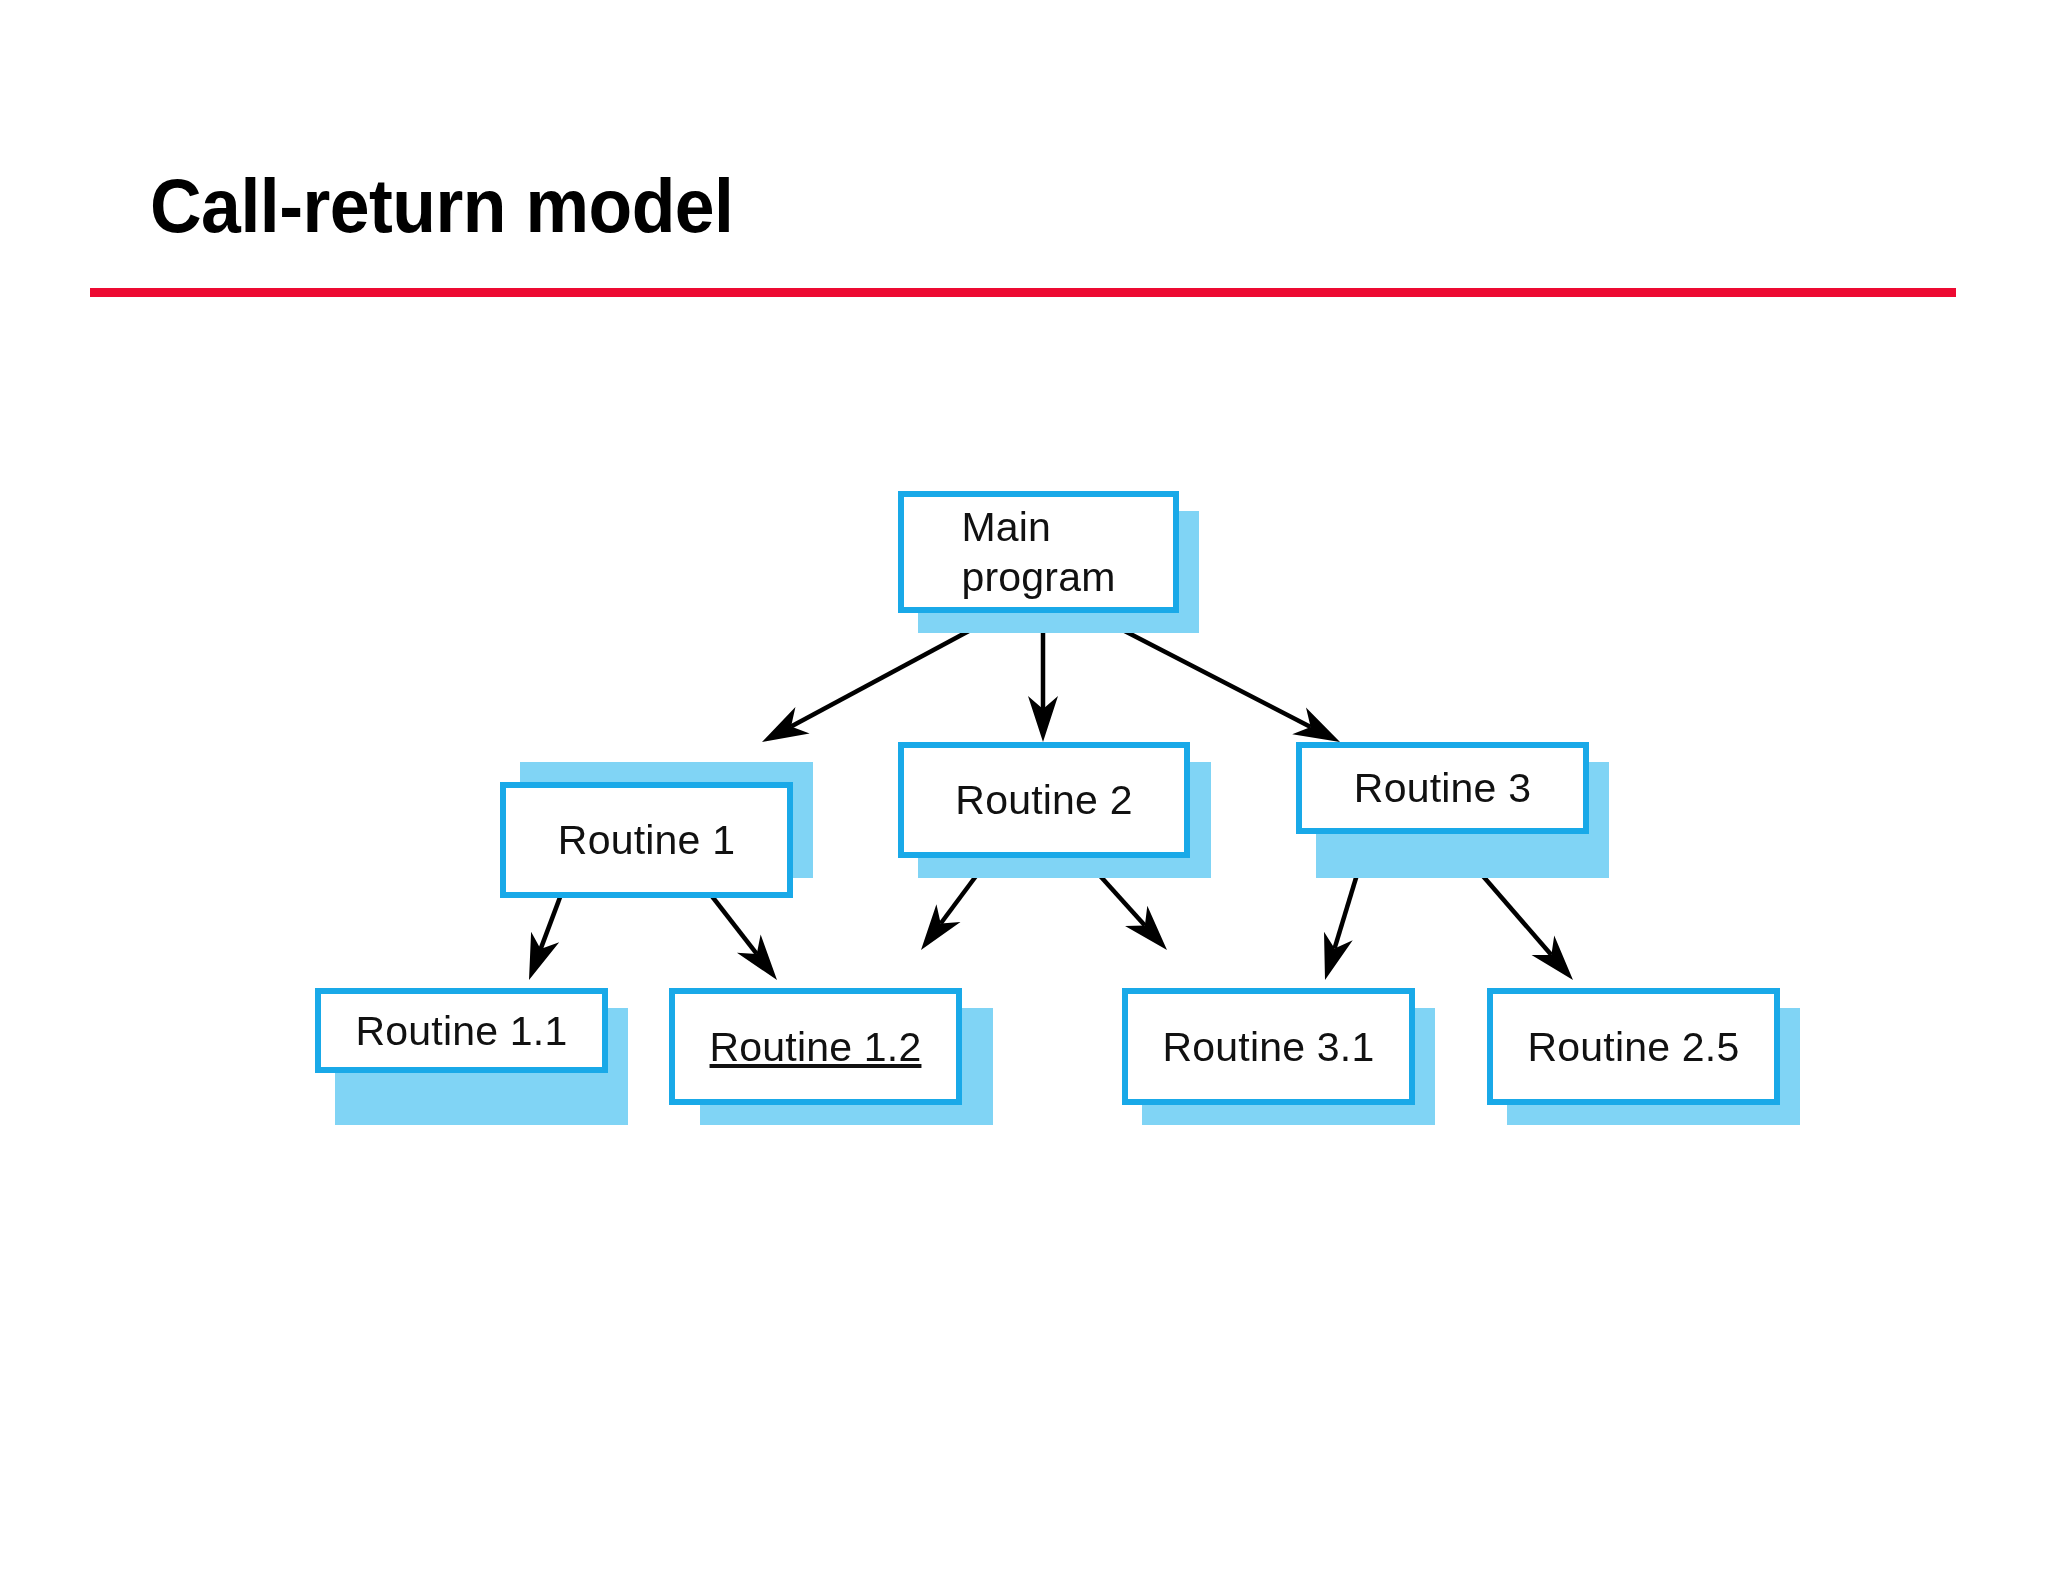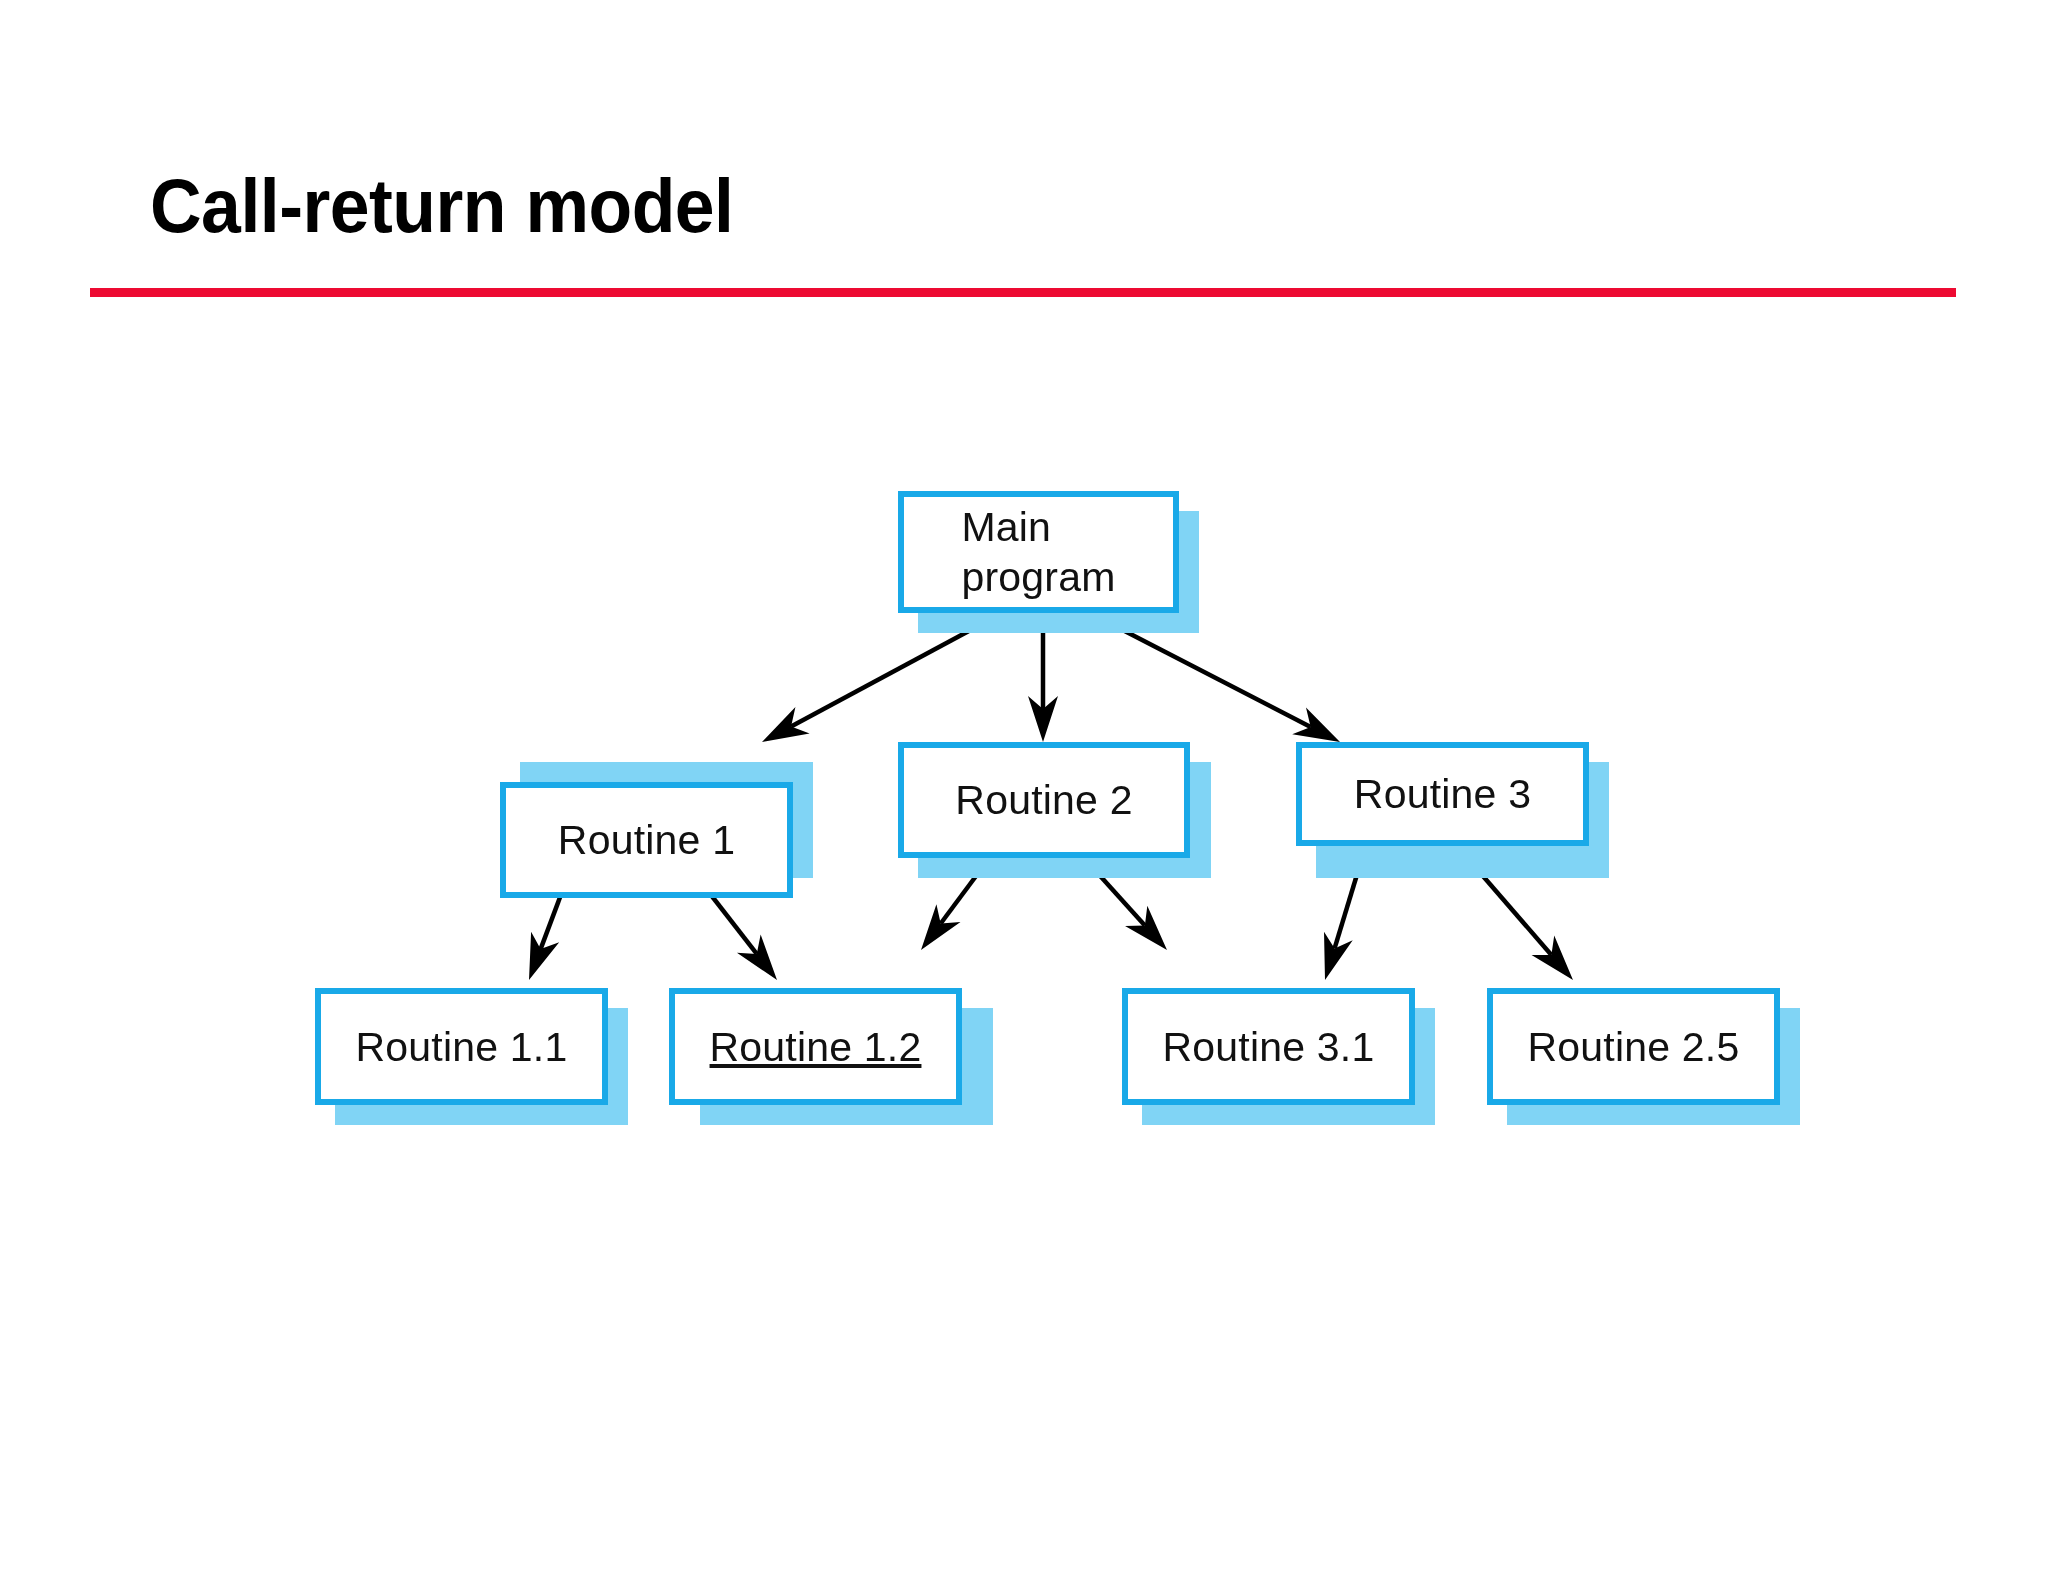--- a/index.html
+++ b/index.html
@@ -143,25 +143,25 @@
         </div>
         <div class="node-shadow" style="left: 520px; top: 762px; width: 293px; height: 116px; background: rgb(128, 212, 245);"></div>
         <div class="node" style="left: 500px; top: 782px; width: 293px; height: 116px; border-color: rgb(25, 169, 232); background: rgb(255, 255, 255);">
           <span class="node-label">Routine 1</span>
         </div>
         <div class="node-shadow" style="left: 918px; top: 762px; width: 293px; height: 116px; background: rgb(128, 212, 245);"></div>
         <div class="node" style="left: 898px; top: 742px; width: 292px; height: 116px; border-color: rgb(25, 169, 232); background: rgb(255, 255, 255);">
           <span class="node-label">Routine 2</span>
         </div>
         <div class="node-shadow" style="left: 1316px; top: 762px; width: 293px; height: 116px; background: rgb(128, 212, 245);"></div>
-        <div class="node" style="left: 1296px; top: 742px; width: 293px; height: 104px; border-color: rgb(25, 169, 232); background: rgb(255, 255, 255);">
+        <div class="node" style="left: 1296px; top: 742px; width: 293px; height: 92px; border-color: rgb(25, 169, 232); background: rgb(255, 255, 255);">
           <span class="node-label">Routine 3</span>
         </div>
         <div class="node-shadow" style="left: 335px; top: 1008px; width: 293px; height: 117px; background: rgb(128, 212, 245);"></div>
-        <div class="node" style="left: 315px; top: 988px; width: 293px; height: 117px; border-color: rgb(25, 169, 232); background: rgb(255, 255, 255);">
+        <div class="node" style="left: 315px; top: 988px; width: 293px; height: 85px; border-color: rgb(25, 169, 232); background: rgb(255, 255, 255);">
           <span class="node-label">Routine 1.1</span>
         </div>
         <div class="node-shadow" style="left: 700px; top: 1008px; width: 293px; height: 117px; background: rgb(128, 212, 245);"></div>
         <div class="node" style="left: 669px; top: 988px; width: 293px; height: 117px; border-color: rgb(25, 169, 232); background: rgb(255, 255, 255); text-decoration: underline;">
           <span class="node-label">Routine 1.2</span>
         </div>
         <div class="node-shadow" style="left: 1142px; top: 1008px; width: 293px; height: 117px; background: rgb(128, 212, 245);"></div>
         <div class="node" style="left: 1122px; top: 988px; width: 293px; height: 117px; border-color: rgb(25, 169, 232); background: rgb(255, 255, 255);">
           <span class="node-label">Routine 3.1</span>
         </div>

